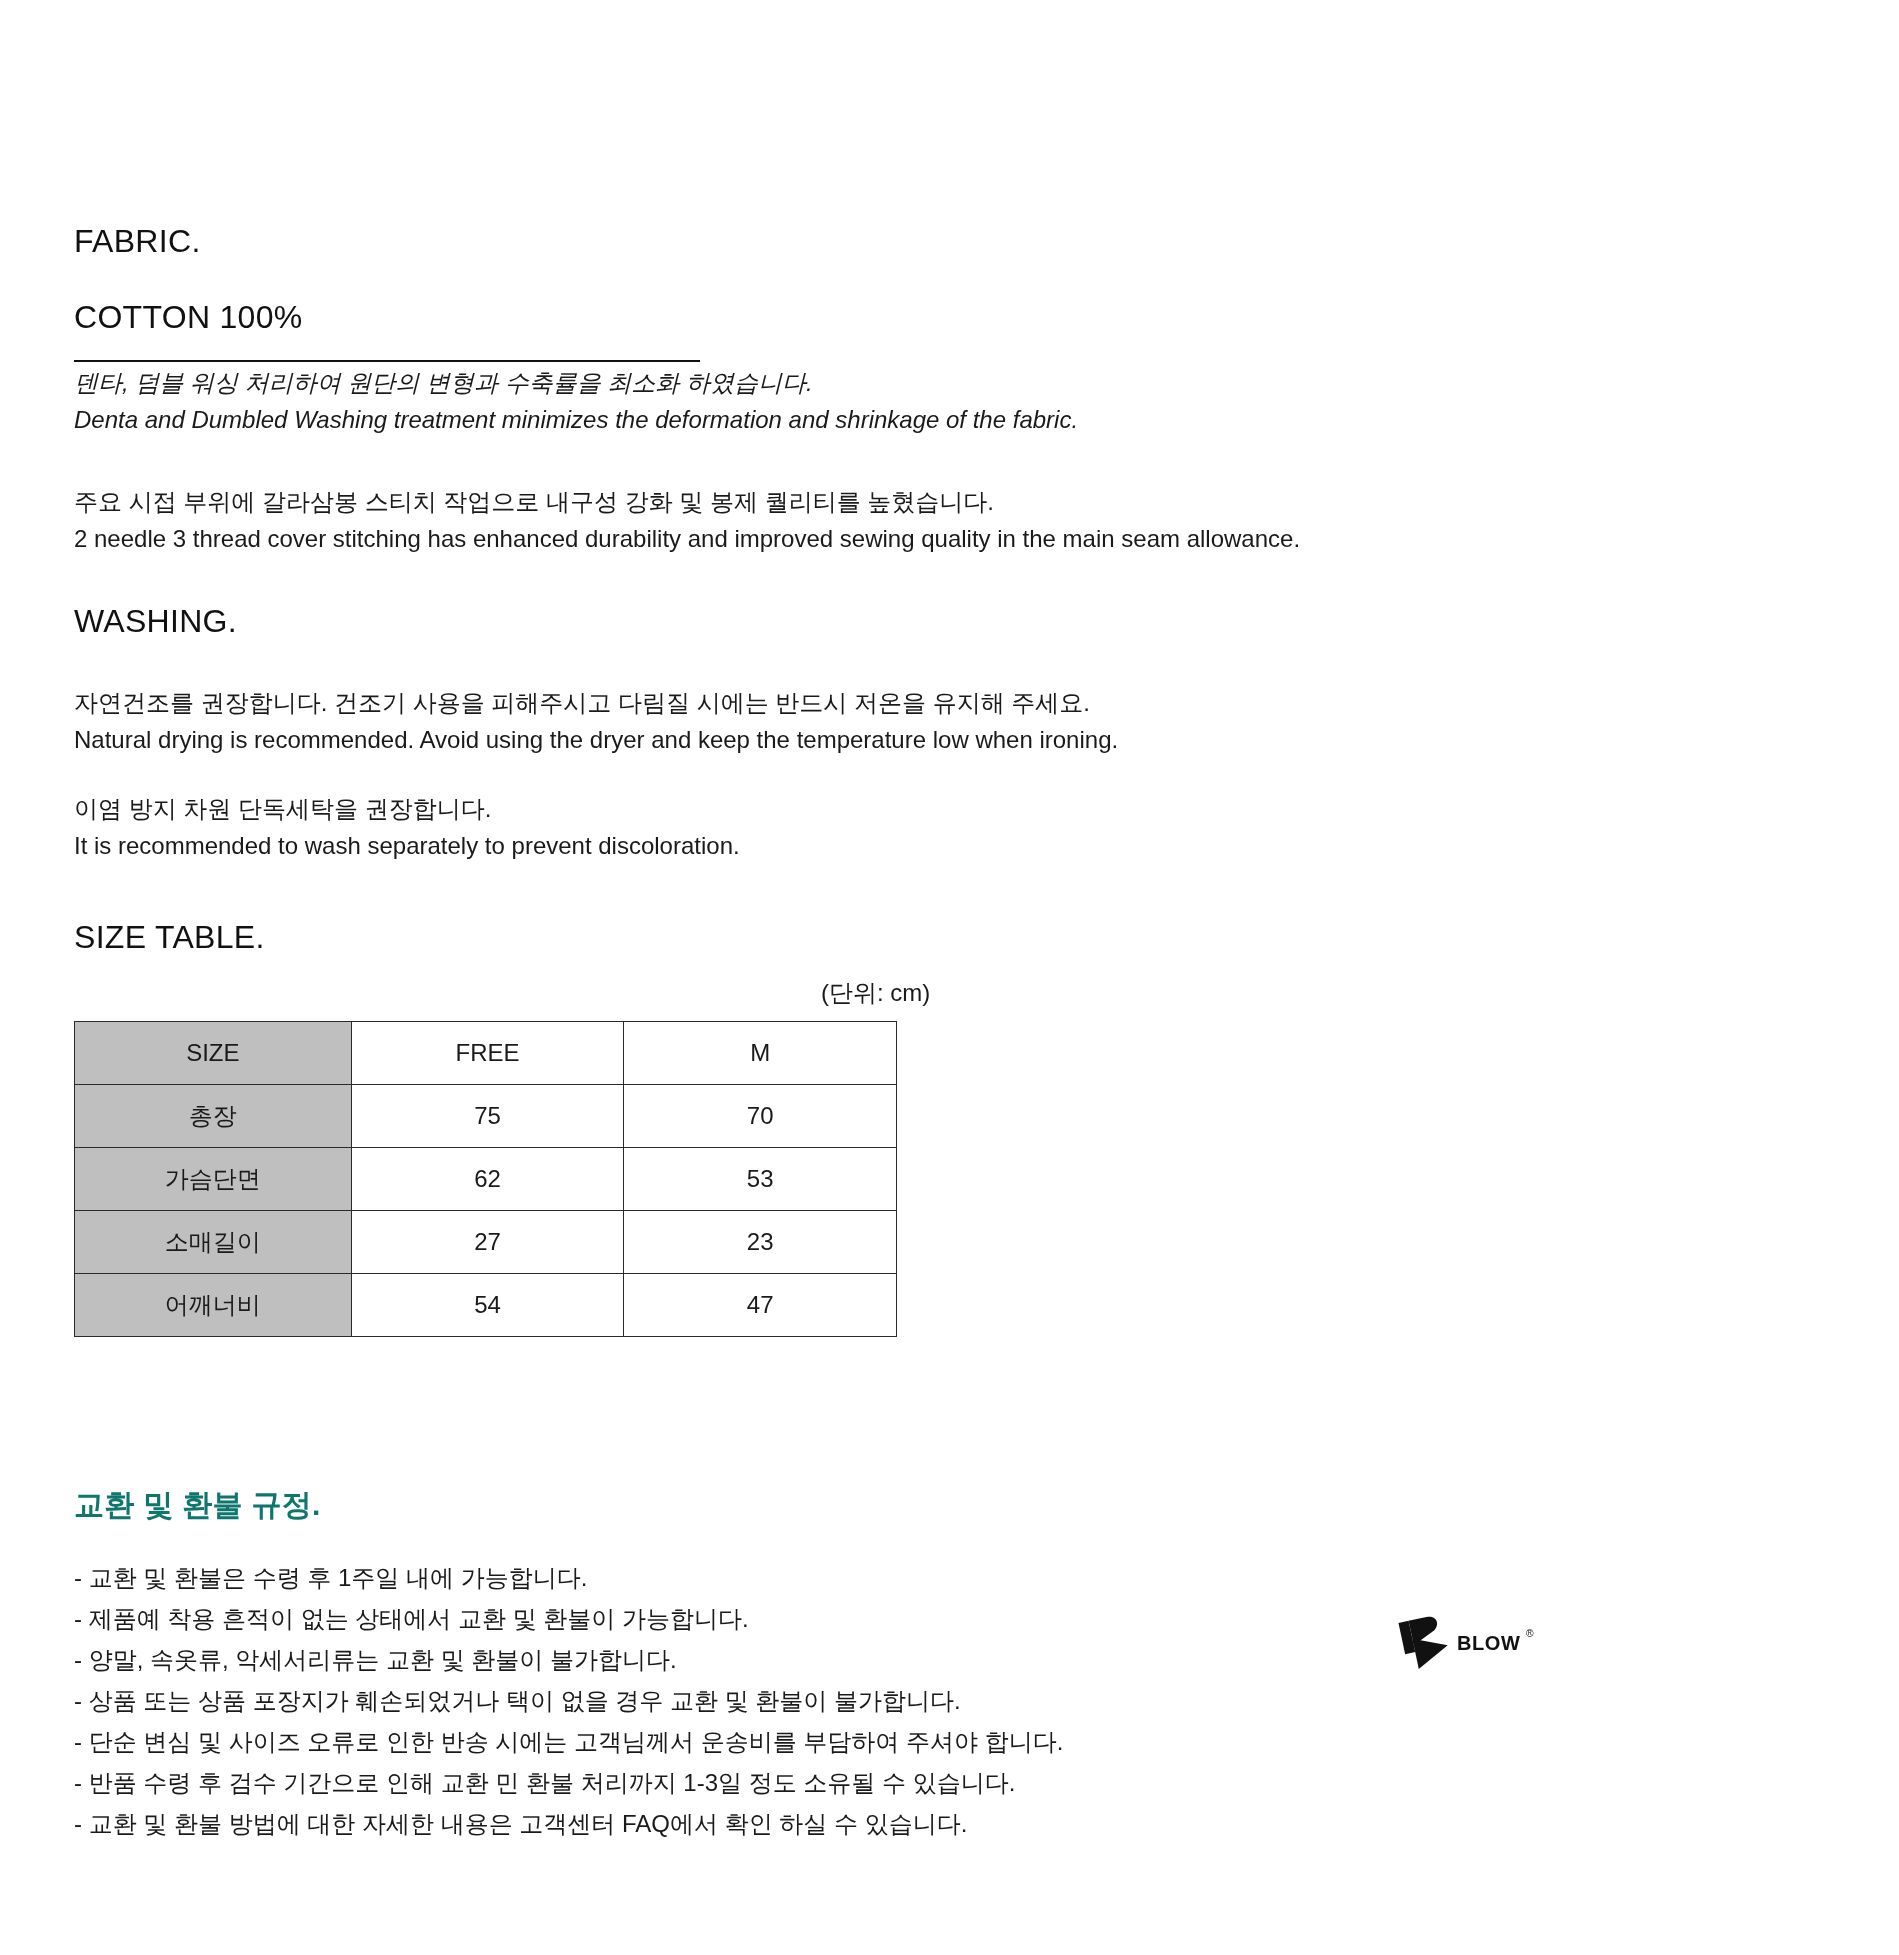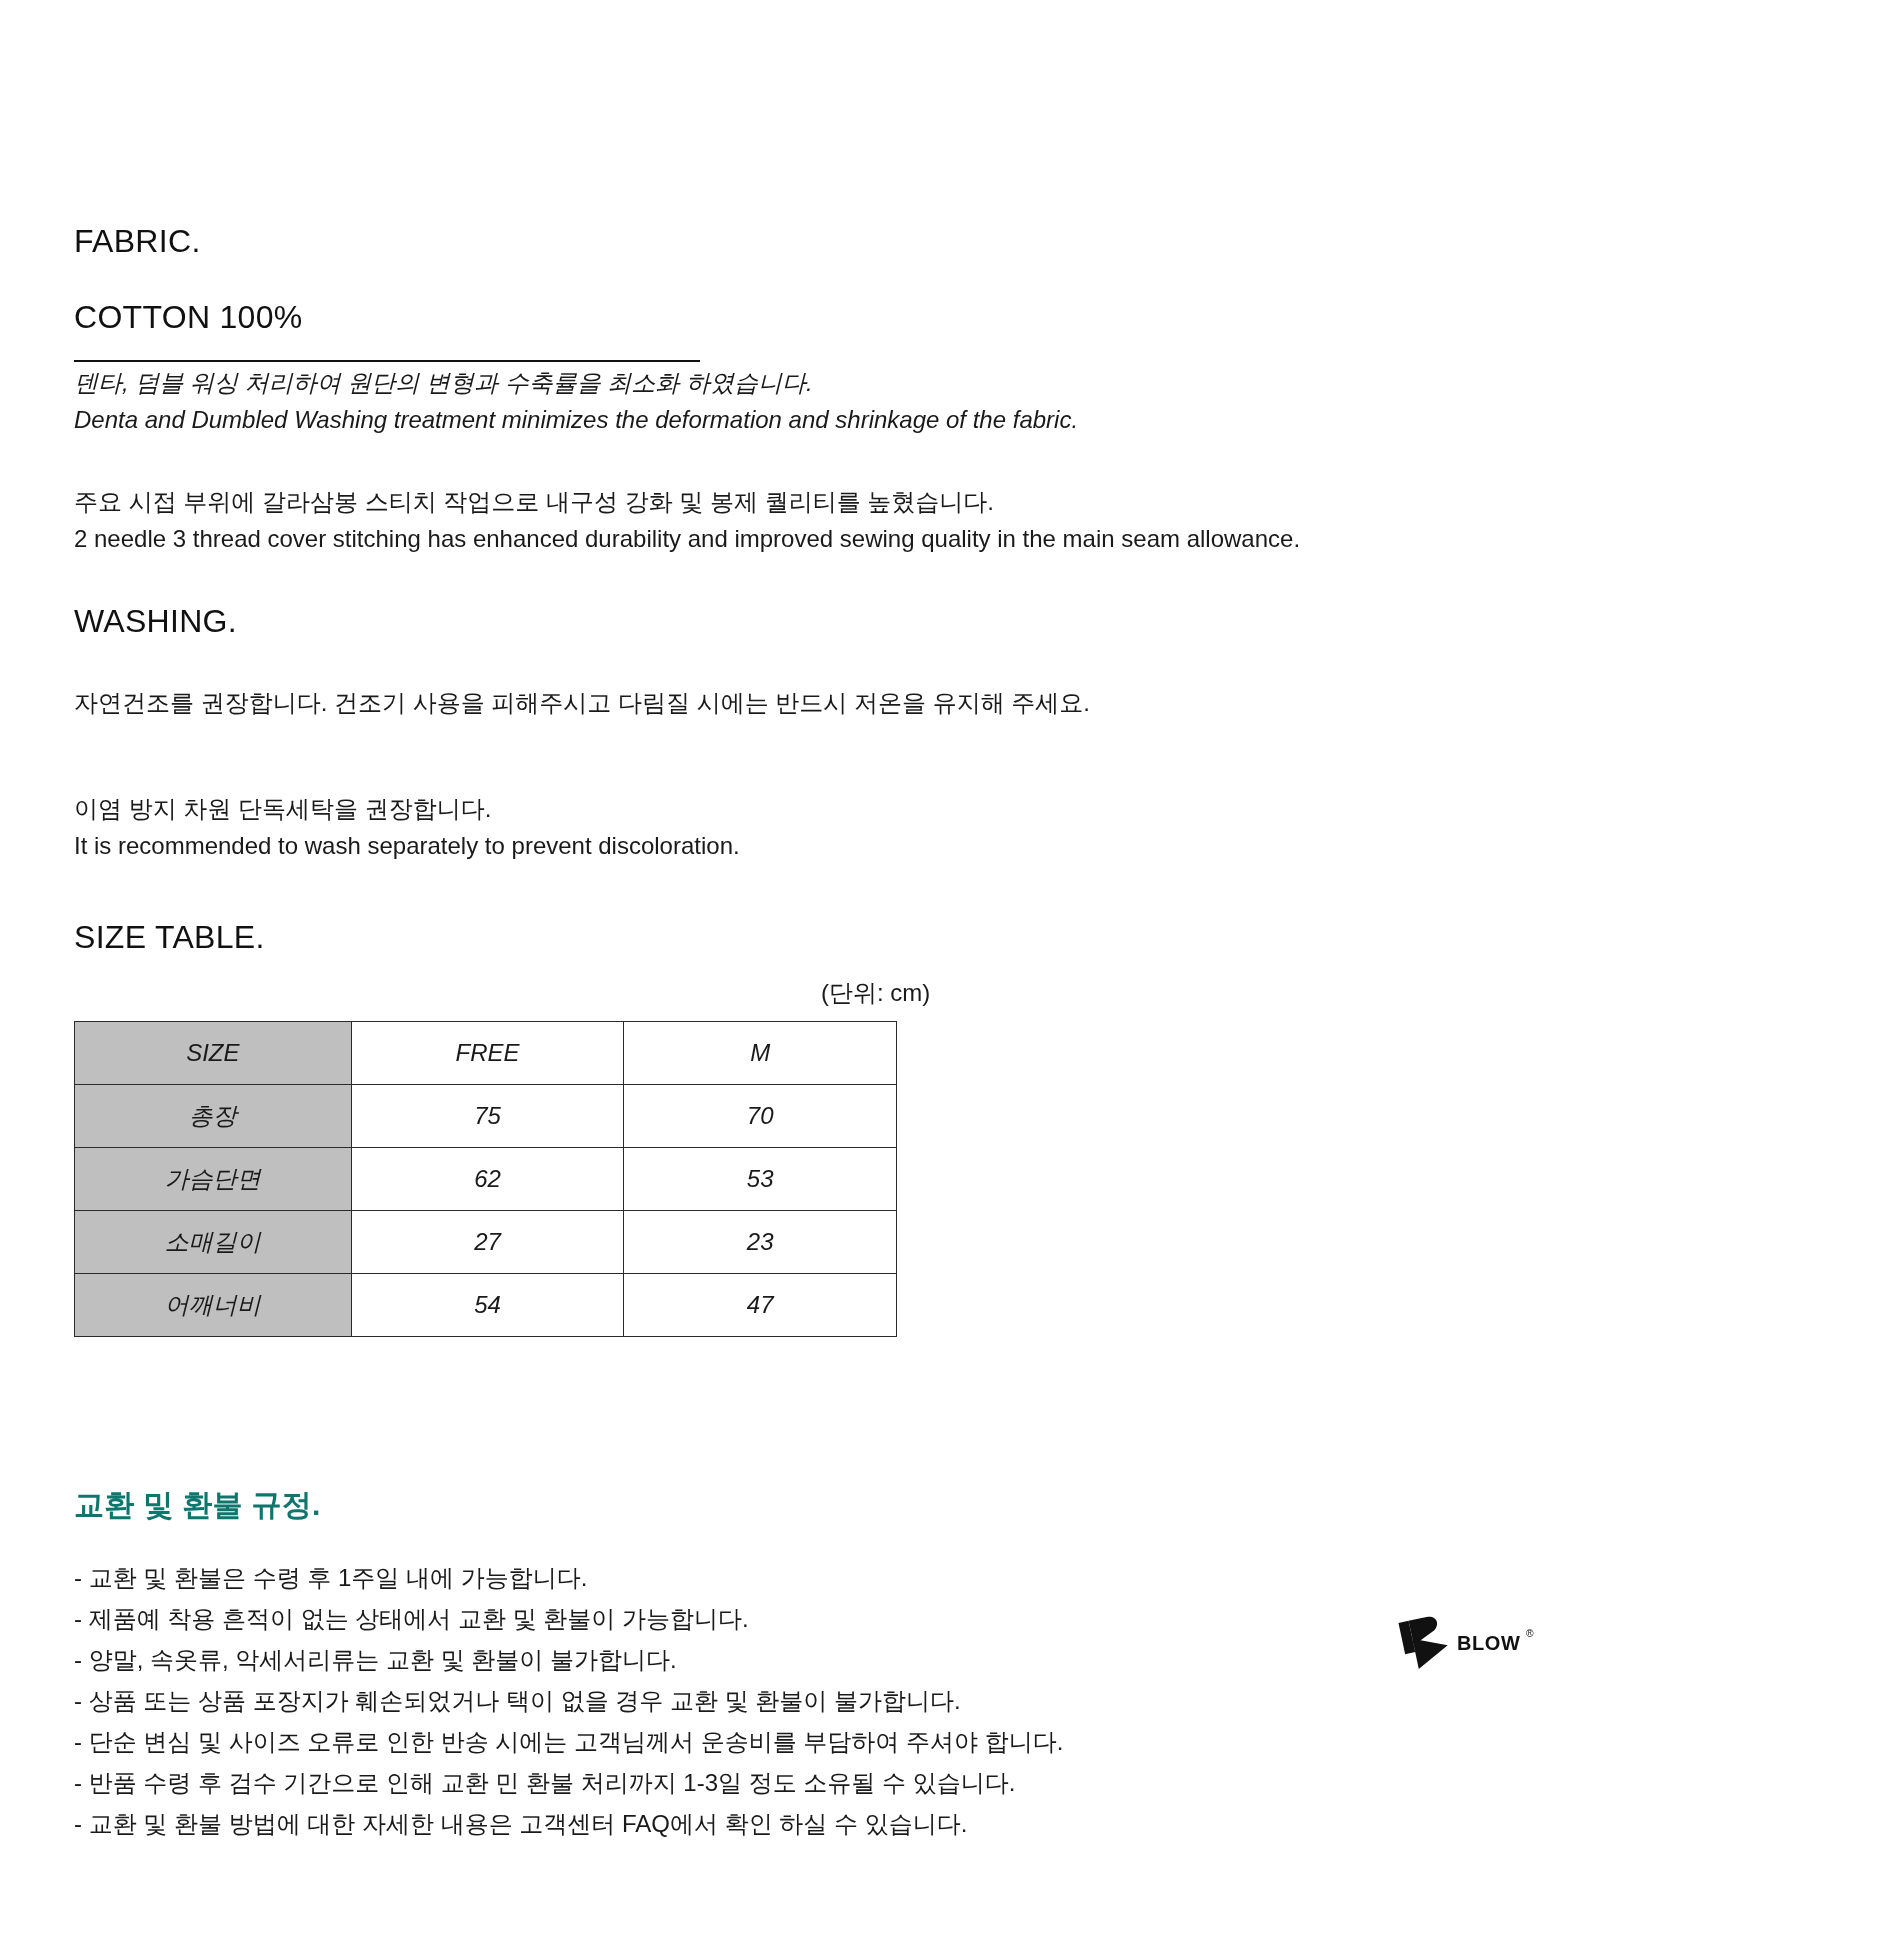--- a/index.html
+++ b/index.html
@@ -84,21 +84,20 @@
     font-size: 24px;
     color: #1a1a1a;
   }
   #size-table {
     position: absolute;
     top: 1021px;
     left: 0;
     border-collapse: collapse;
     table-layout: fixed;
     width: 823px;
-    font-style: italic;
   }
   #size-table td, #size-table th {
     border: 1.1px solid #2a2a2a;
     height: 62px;
     text-align: center;
     vertical-align: middle;
     font-size: 24px;
     font-weight: 400;
     color: #1a1a1a;
     padding: 0;
@@ -187,20 +186,21 @@
 
     <div class="para" id="fabric-p2">
       <span class="ko">주요 시접 부위에 갈라삼봉 스티치 작업으로 내구성 강화 및 봉제 퀄리티를 높혔습니다.</span>
       <span class="en">2 needle 3 thread cover stitching has enhanced durability and improved sewing quality in the main seam allowance.</span>
     </div>
 
     <div class="section-title" id="washing-title">WASHING.</div>
 
     <div class="para" id="wash-p1">
       <span class="ko">자연건조를 권장합니다. 건조기 사용을 피해주시고 다림질 시에는 반드시 저온을 유지해 주세요.</span>
+      <span class="en">Natural drying is recommended. Avoid using the dryer and keep the temperature low when ironing.</span>
     </div>
 
     <div class="para" id="wash-p2">
       <span class="ko">이염 방지 차원 단독세탁을 권장합니다.</span>
       <span class="en">It is recommended to wash separately to prevent discoloration.</span>
     </div>
 
     <div class="section-title" id="sizetable-title">SIZE TABLE.</div>
     <div id="unit-note">(단위: cm)</div>
 

